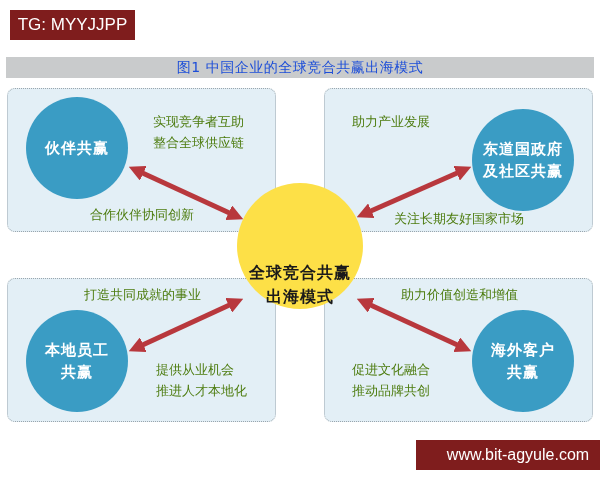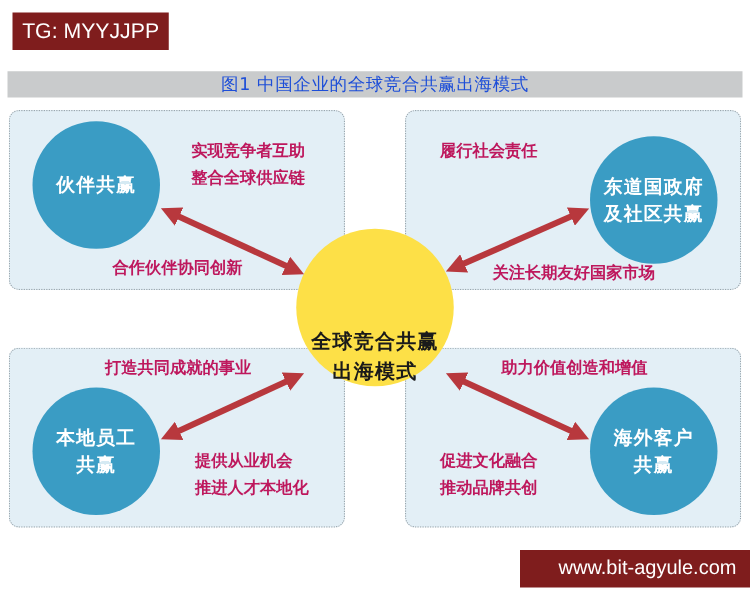--- a/index.html
+++ b/index.html
@@ -39,21 +39,21 @@
   .c-tr { left:472px; top:109px; }
   .c-bl { left:26px; top:310px; }
   .c-br { left:472px; top:310px; }
   .center-circle {
     position:absolute; left:237px; top:183px; width:126px; height:126px; border-radius:50%;
     background:#fde047; color:#1a1a1a; font-weight:bold; font-size:16px;
     display:flex; flex-direction:column; align-items:center; justify-content:flex-end;
     line-height:24px; letter-spacing:1px; z-index:3;
   }
   .note {
-    position:absolute; color:#be185d; font-size:13px; line-height:21px; white-space:nowrap;font-weight:bold;
+    position:absolute; color:#4d7c0f; font-size:13px; line-height:21px; white-space:nowrap;
   }
   .arrows { position:absolute; left:0; top:0; width:600px; height:480px; z-index:4; pointer-events:none; }
 </style>
 </head>
 <body>
 
 <div class="badge tg-badge">TG: MYYJJPP</div>
 
 <div class="title-bar">图1 中国企业的全球竞合共赢出海模式</div>
 
@@ -66,21 +66,21 @@
   <div>整合全球供应链</div>
 </div>
 <div class="note" style="left:90px; top:204px;">合作伙伴协同创新</div>
 
 <div class="quad q-tr"></div>
 <div class="blue-circle c-tr">
   <span>东道国政府</span>
   <span>及社区共赢</span>
 </div>
 <div class="note" style="left:352px; top:111px;">
-  <div>履行社会责任</div>
+  <div>助力产业发展</div>
 </div>
 <div class="note" style="left:394px; top:208px;">关注长期友好国家市场</div>
 
 <div class="quad q-bl"></div>
 <div class="blue-circle c-bl">
   <span>本地员工</span>
   <span>共赢</span>
 </div>
 <div class="note" style="left:84px; top:284px;">打造共同成就的事业</div>
 <div class="note" style="left:156px; top:359px;">

